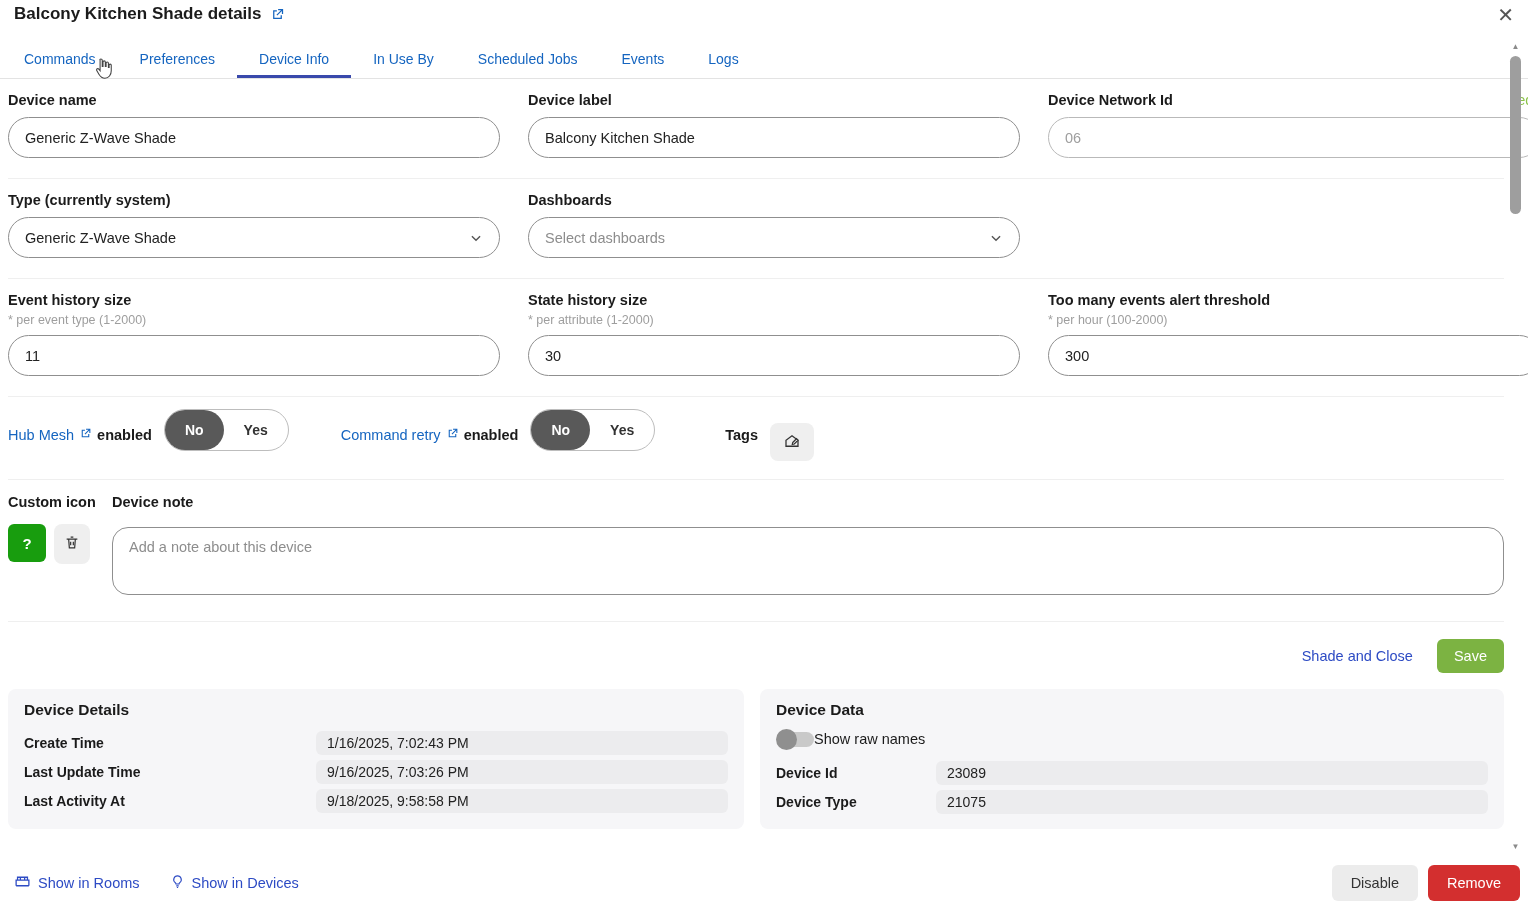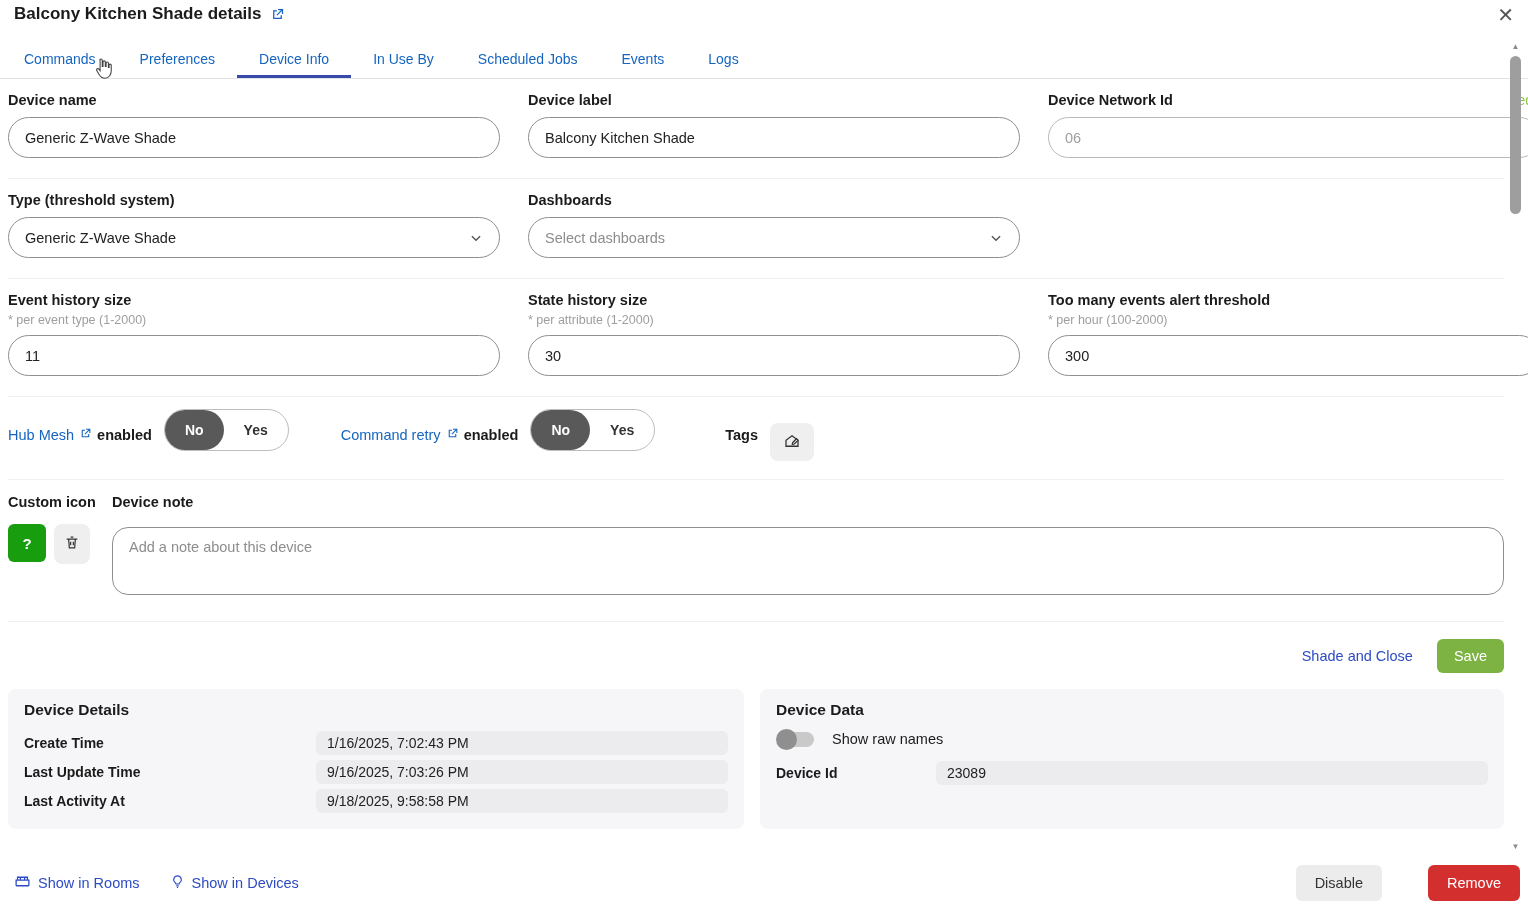--- a/index.html
+++ b/index.html
@@ -64,31 +64,31 @@
   .panels { display:flex; gap:16px; height:140px; overflow:hidden; }
   .panel { background:#f6f6f8; border-radius:8px; padding:12px 16px; }
   .panel-title { font-size:15.5px; font-weight:700; color:#1b1b1b; margin-bottom:12px; }
   .panel-details { width:736px; }
   .panel-data { flex:1; }
   .detail-row { display:flex; align-items:center; margin-bottom:5px; }
   .detail-label { font-size:14px; font-weight:700; color:#1b1b1b; }
   .panel-details .detail-label { width:292px; flex:none; }
   .panel-data .detail-label { width:160px; flex:none; }
   .detail-chip { flex:1; background:#ececee; border-radius:6px; padding:4px 11px; font-size:14px; color:#222; min-height:24px; }
-  .raw-toggle-row { display:flex; align-items:center; gap:18px; margin:2px 0 14px; }
+  .raw-toggle-row { display:flex; align-items:center; margin:2px 0 14px; }
   .switch { position:relative; width:36px; height:15px; background:#c9c9c9; border-radius:8px; cursor:pointer; margin-left:2px; }
   .switch .knob { position:absolute; left:-2px; top:-3px; width:21px; height:21px; border-radius:50%; background:#8f8f8f; }
   .raw-label { font-size:14.5px; color:#1b1b1b; }
 
   
   .footer { position:absolute; left:0; right:0; bottom:0; height:56px; background:#fff; display:flex; align-items:center; padding:0 8px 0 14px; }
   .footer-link { display:flex; align-items:center; gap:7px; color:#2d4bc4; font-size:14.5px; cursor:pointer; margin-right:30px; }
   .footer-spacer { flex:1; }
   .disable-btn { background:#ececec; color:#333; border:none; border-radius:6px; padding:10px 19px; font-size:14.5px; cursor:pointer; margin-right:10px; font-family:inherit; }
-  .remove-btn { background:#d32f2f; color:#fff; border:none; border-radius:6px; padding:10px 19px; font-size:14.5px; cursor:pointer; font-family:inherit;margin-left:36px; }
+  .remove-btn { background:#d32f2f; color:#fff; border:none; border-radius:6px; padding:10px 19px; font-size:14.5px; cursor:pointer; font-family:inherit; }
 
   
   .scrollbar { position:absolute; top:40px; right:6px; bottom:58px; width:13px; }
   .sb-arrow { position:absolute; left:0; width:13px; height:13px; color:#8a8a8a; font-size:8px; text-align:center; line-height:13px; cursor:pointer; }
   .sb-up { top:0; }
   .sb-down { bottom:0; }
   .sb-thumb { position:absolute; left:1px; top:16px; width:11px; height:158px; background:#9e9e9e; border-radius:6px; cursor:pointer; }
 </style>
 </head>
 <body>
@@ -137,21 +137,21 @@
         <div class="label-line">
           <span class="field-label">Device Network Id</span>
           <span class="edit-link">edit</span>
         </div>
         <input class="txt-input disabled" type="text" disabled="" value="06" style="">
       </div>
     </div>
 
     <div class="form-row">
       <div>
-        <div class="field-label">Type (threshold system)</div>
+        <div class="field-label">Type (currently system)</div>
         <div class="select">
           <span>Generic Z-Wave Shade</span>
           <span class="chev"><svg width="14" height="14" viewBox="0 0 24 24" fill="none" stroke="#555" stroke-width="2.4">
                 <polyline points="5 9 12 16 19 9"></polyline>
               </svg></span>
         </div>
       </div>
       <div>
         <div class="field-label">Dashboards</div>
         <div class="select placeholder">
@@ -268,20 +268,24 @@
         <div class="panel-title">Device Data</div>
         <div class="raw-toggle-row">
           <span class="switch">
               <span class="knob"></span>
             </span>
           <span class="raw-label">Show raw names</span>
         </div>
         <div class="detail-row">
           <span class="detail-label">Device Id</span>
           <span class="detail-chip">23089</span>
+        </div>
+        <div class="detail-row">
+          <span class="detail-label">Device Type</span>
+          <span class="detail-chip">21075</span>
         </div>
       </div>
     </div>
   </div>
 
   <div class="footer">
     <span class="footer-link">
       <span>
         <svg width="17" height="17" viewBox="0 0 24 24" fill="none" stroke="#2d4bc4" stroke-width="1.8">
             <path d="M3 18v-8h18v8M3 18h18M5 10V6h14v4M9 6v4M15 6v4"></path>

